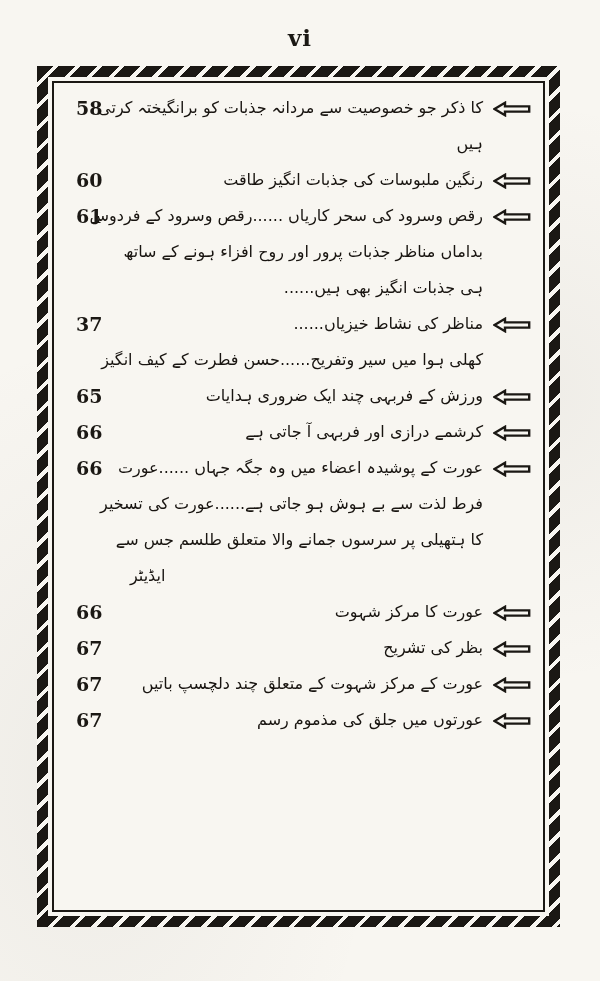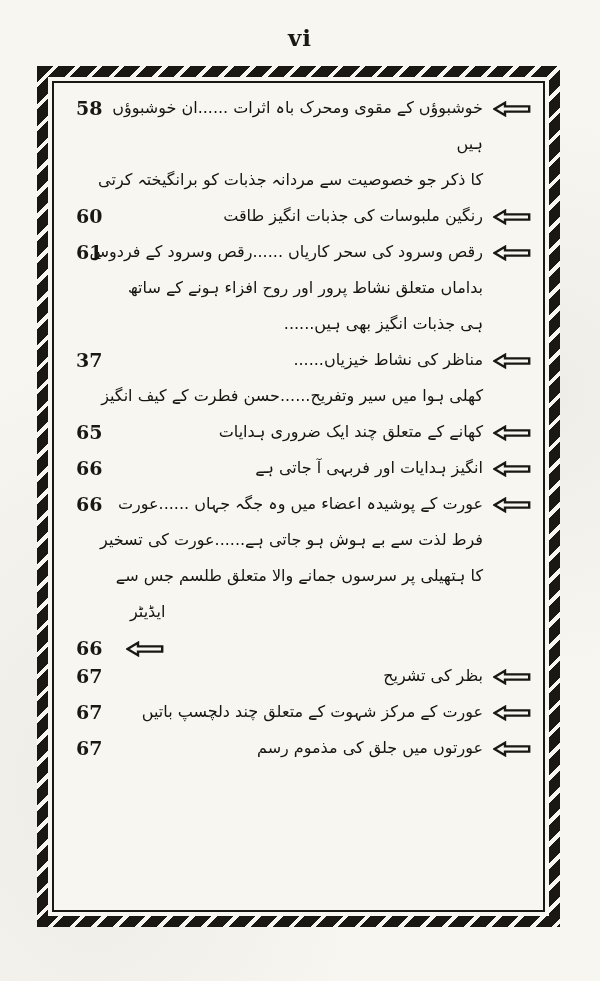--- a/index.html
+++ b/index.html
@@ -74,23 +74,22 @@
 <div class="page">
   <div class="folio">vi</div>
 
   <div class="frame-hatch">
     <div class="frame-gap">
       <div class="frame-line">
         <div class="toc" id="toc">
   <div class="entry">
     <div class="num">58</div>
     <div class="text">
-                <div class="line">خوشبوؤں کے مقوی ومحرک باہ اثرات ......ان خوشبوؤں</div>
+                <div class="line">کا ذکر جو خصوصیت سے مردانہ جذبات کو برانگیختہ کرتی</div>
                 <div class="line">ہیں</div>
-                <div class="line">کا ذکر جو خصوصیت سے مردانہ جذبات کو برانگیختہ کرتی</div>
               </div>
     <div class="marker">
       <svg width="38" height="16" viewBox="0 0 38 16" aria-hidden="true">
         <path d="M1.5 8 L12 1.8 L12 5.4 L36.2 5.4 L36.2 10.6 L12 10.6 L12 14.2 Z" fill="#f8f6f1" stroke="#1b1814" stroke-width="2.4" stroke-linejoin="miter"></path>
       </svg>
     </div>
   </div>
 
   <div class="entry">
     <div class="num">60</div>
@@ -101,21 +100,21 @@
       <svg width="38" height="16" viewBox="0 0 38 16" aria-hidden="true">
         <path d="M1.5 8 L12 1.8 L12 5.4 L36.2 5.4 L36.2 10.6 L12 10.6 L12 14.2 Z" fill="#f8f6f1" stroke="#1b1814" stroke-width="2.4" stroke-linejoin="miter"></path>
       </svg>
     </div>
   </div>
 
   <div class="entry">
     <div class="num">61</div>
     <div class="text">
                 <div class="line">رقص وسرود کی سحر کاریاں ......رقص وسرود کے فردوس</div>
-                <div class="line">بداماں متعلق نشاط پرور اور روح افزاء ہونے کے ساتھ</div>
+                <div class="line">بداماں مناظر جذبات پرور اور روح افزاء ہونے کے ساتھ</div>
                 <div class="line">ہی جذبات انگیز بھی ہیں......</div>
               </div>
     <div class="marker">
       <svg width="38" height="16" viewBox="0 0 38 16" aria-hidden="true">
         <path d="M1.5 8 L12 1.8 L12 5.4 L36.2 5.4 L36.2 10.6 L12 10.6 L12 14.2 Z" fill="#f8f6f1" stroke="#1b1814" stroke-width="2.4" stroke-linejoin="miter"></path>
       </svg>
     </div>
   </div>
 
   <div class="entry">
@@ -127,33 +126,33 @@
     <div class="marker">
       <svg width="38" height="16" viewBox="0 0 38 16" aria-hidden="true">
         <path d="M1.5 8 L12 1.8 L12 5.4 L36.2 5.4 L36.2 10.6 L12 10.6 L12 14.2 Z" fill="#f8f6f1" stroke="#1b1814" stroke-width="2.4" stroke-linejoin="miter"></path>
       </svg>
     </div>
   </div>
 
   <div class="entry">
     <div class="num">65</div>
     <div class="text">
-                <div class="line">کھانے کے متعلق چند ایک ضروری ہدایات</div>
+                <div class="line">ورزش کے فربہی چند ایک ضروری ہدایات</div>
               </div>
     <div class="marker">
       <svg width="38" height="16" viewBox="0 0 38 16" aria-hidden="true">
         <path d="M1.5 8 L12 1.8 L12 5.4 L36.2 5.4 L36.2 10.6 L12 10.6 L12 14.2 Z" fill="#f8f6f1" stroke="#1b1814" stroke-width="2.4" stroke-linejoin="miter"></path>
       </svg>
     </div>
   </div>
 
   <div class="entry">
     <div class="num">66</div>
     <div class="text">
-                <div class="line">انگیز ہدایات اور فربہی آ جاتی ہے</div>
+                <div class="line">کرشمے درازی اور فربہی آ جاتی ہے</div>
               </div>
     <div class="marker">
       <svg width="38" height="16" viewBox="0 0 38 16" aria-hidden="true">
         <path d="M1.5 8 L12 1.8 L12 5.4 L36.2 5.4 L36.2 10.6 L12 10.6 L12 14.2 Z" fill="#f8f6f1" stroke="#1b1814" stroke-width="2.4" stroke-linejoin="miter"></path>
       </svg>
     </div>
   </div>
 
   <div class="entry">
     <div class="num">66</div>
@@ -165,20 +164,23 @@
               </div>
     <div class="marker">
       <svg width="38" height="16" viewBox="0 0 38 16" aria-hidden="true">
         <path d="M1.5 8 L12 1.8 L12 5.4 L36.2 5.4 L36.2 10.6 L12 10.6 L12 14.2 Z" fill="#f8f6f1" stroke="#1b1814" stroke-width="2.4" stroke-linejoin="miter"></path>
       </svg>
     </div>
   </div>
 
   <div class="entry">
     <div class="num">66</div>
+    <div class="text">
+                <div class="line">عورت کا مرکز شہوت</div>
+              </div>
     <div class="marker">
       <svg width="38" height="16" viewBox="0 0 38 16" aria-hidden="true">
         <path d="M1.5 8 L12 1.8 L12 5.4 L36.2 5.4 L36.2 10.6 L12 10.6 L12 14.2 Z" fill="#f8f6f1" stroke="#1b1814" stroke-width="2.4" stroke-linejoin="miter"></path>
       </svg>
     </div>
   </div>
 
   <div class="entry">
     <div class="num">67</div>
     <div class="text">

